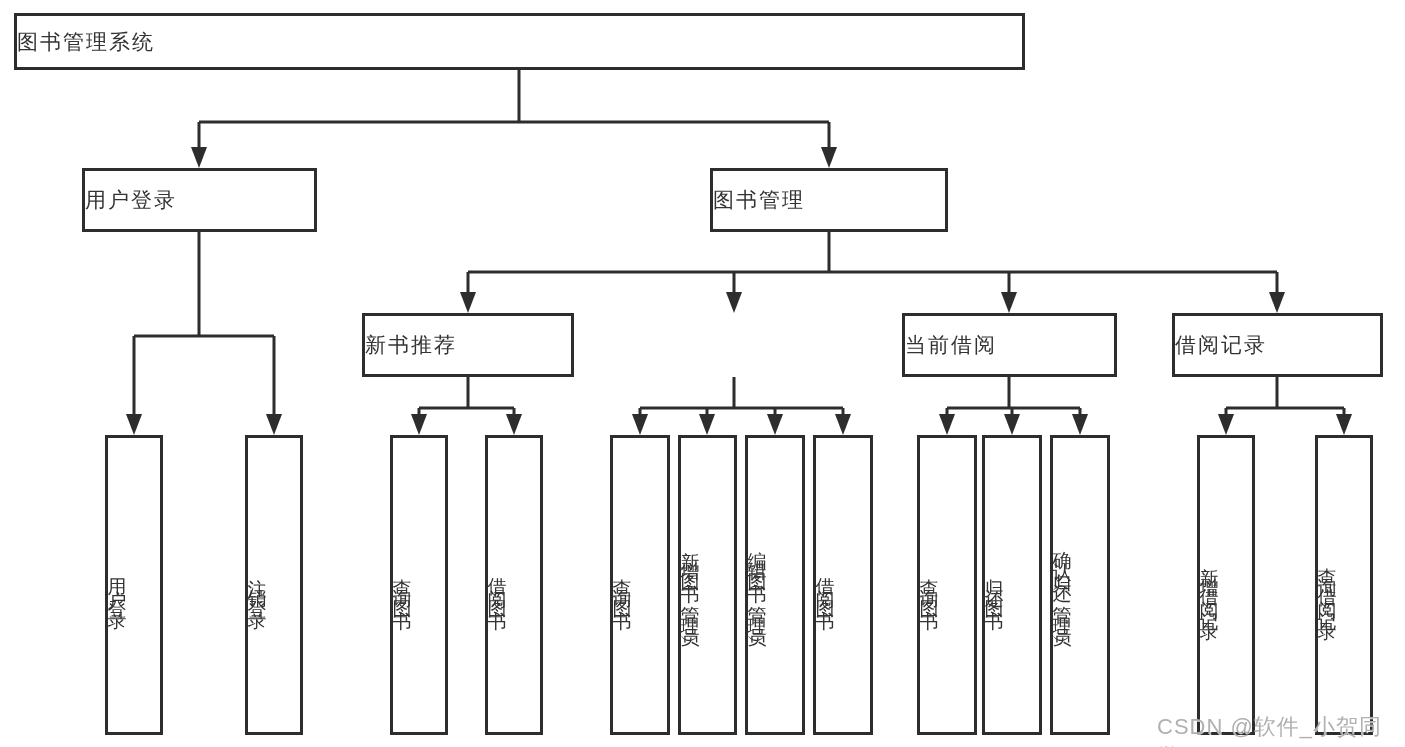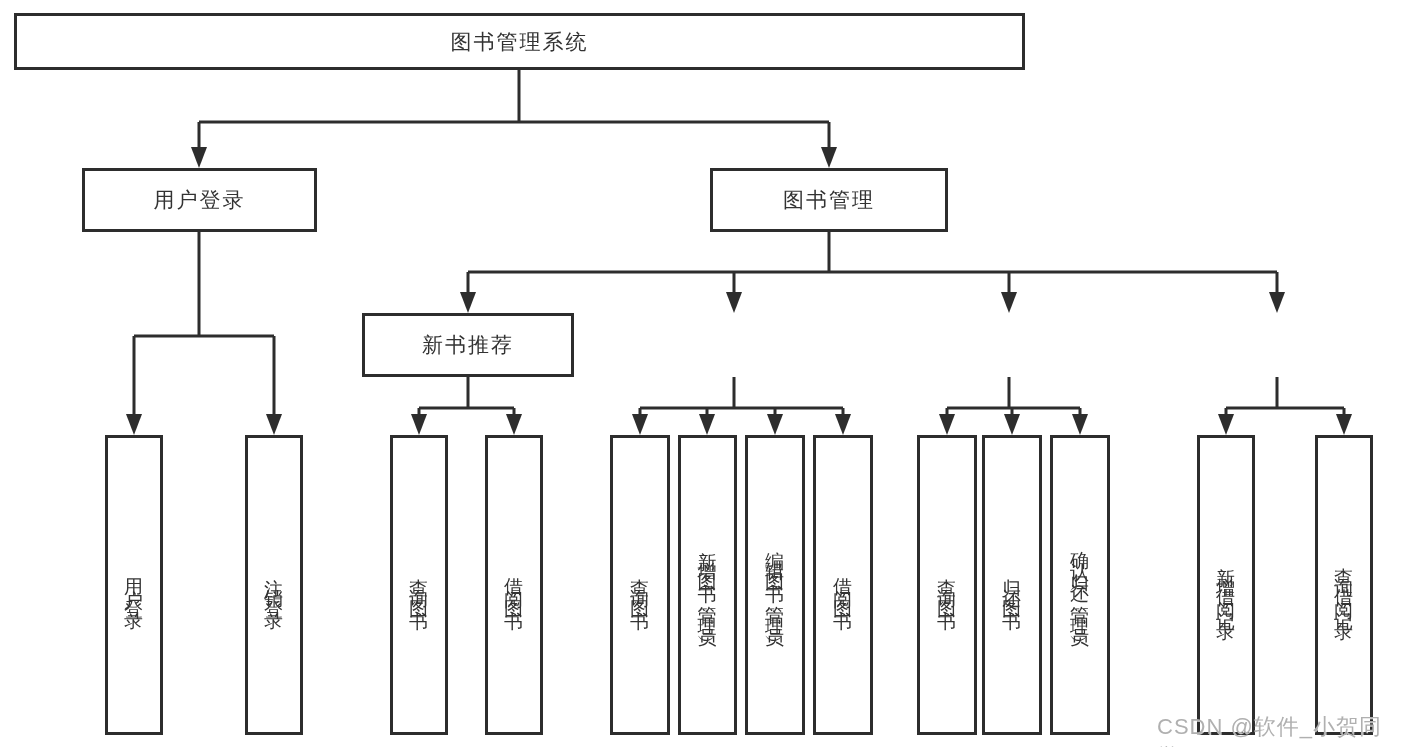--- a/index.html
+++ b/index.html
@@ -7,21 +7,21 @@
     position:relative;width:1405px;height:747px;overflow:hidden;
     background:var(--background,#ffffff);
     font-family:"Liberation Sans",sans-serif;
   }
   .connector{position:absolute;left:0;top:0;}
   .connector path{stroke:var(--line,#2d2d2d);stroke-width:3;fill:none;}
   .connector polygon{fill:var(--line,#2d2d2d);stroke:none;}
   .hnode,.vnode{
     position:absolute;box-sizing:border-box;
     border:3px solid var(--line,#2d2d2d);background:#ffffff;
-    display:flex;align-items:center;justify-content:center;
+    display:flex;align-items:center;
     color:var(--text,#333333);
   }
   .hnode{font-size:21px;letter-spacing:2px;}
   .vnode span{
     writing-mode:vertical-rl;text-orientation:mixed;
     font-size:19px;letter-spacing:11px;line-height:1;
     white-space:nowrap;
   }
   .watermark{
     position:absolute;left:1157px;top:712px;z-index:3;
@@ -85,20 +85,26 @@
   <div class="hnode" style="left:82px;top:168px;width:235px;height:64px">
     <span>用户登录</span>
   </div>
   <div class="hnode" style="left:710px;top:168px;width:238px;height:64px">
     <span>图书管理</span>
   </div>
 
   <div class="hnode" style="left:362px;top:313px;width:212px;height:64px">
     <span>新书推荐</span>
   </div>
+  <div class="hnode" style="left:902px;top:313px;width:215px;height:64px">
+    <span>当前借阅</span>
+  </div>
+  <div class="hnode" style="left:1172px;top:313px;width:211px;height:64px">
+    <span>借阅记录</span>
+  </div>
 
   <div class="vnode" style="left:105px;top:435px;width:58px;height:300px">
     <span>用户登录</span>
   </div>
   <div class="vnode" style="left:245px;top:435px;width:58px;height:300px">
     <span>注销登录</span>
   </div>
 
   <div class="vnode" style="left:390px;top:435px;width:58px;height:300px">
     <span>查询图书</span>

